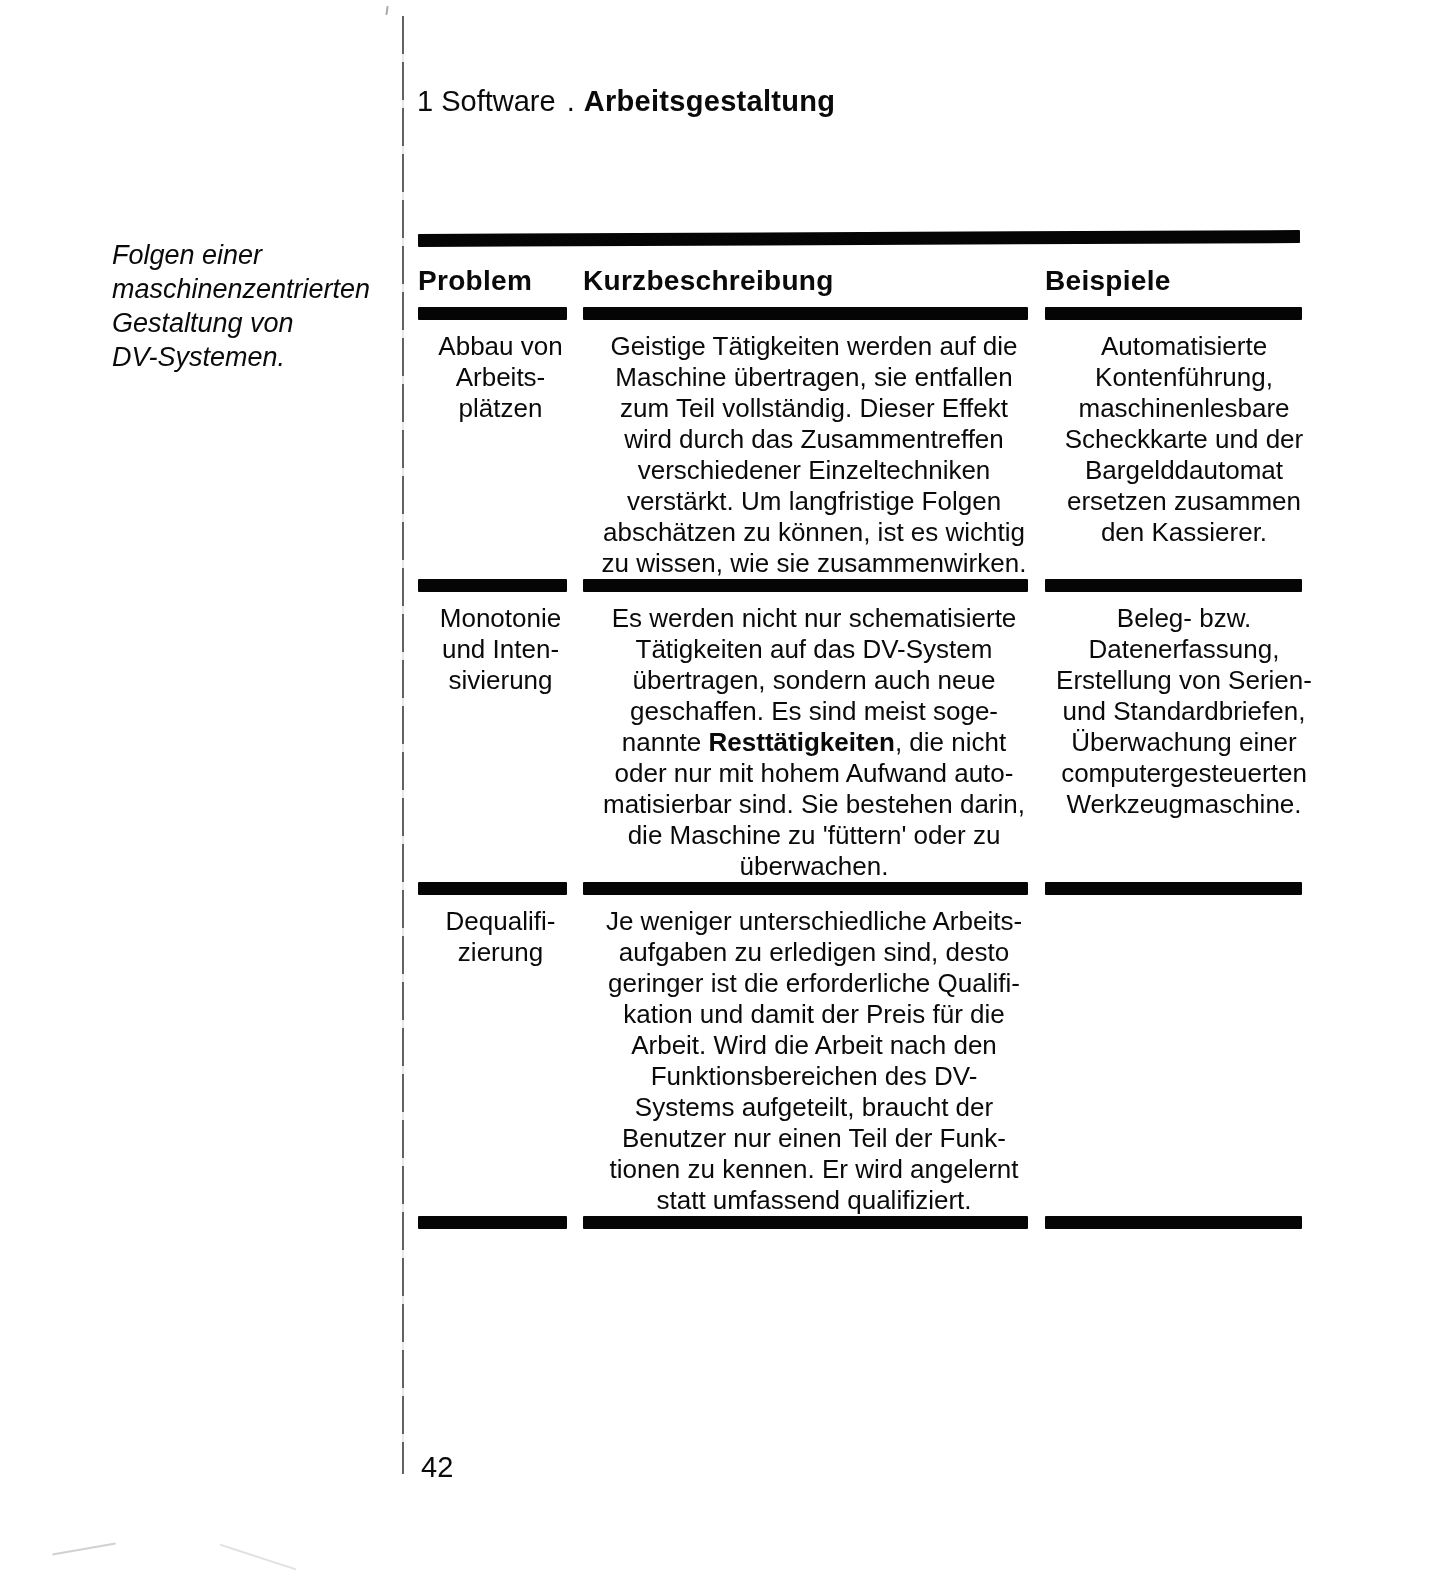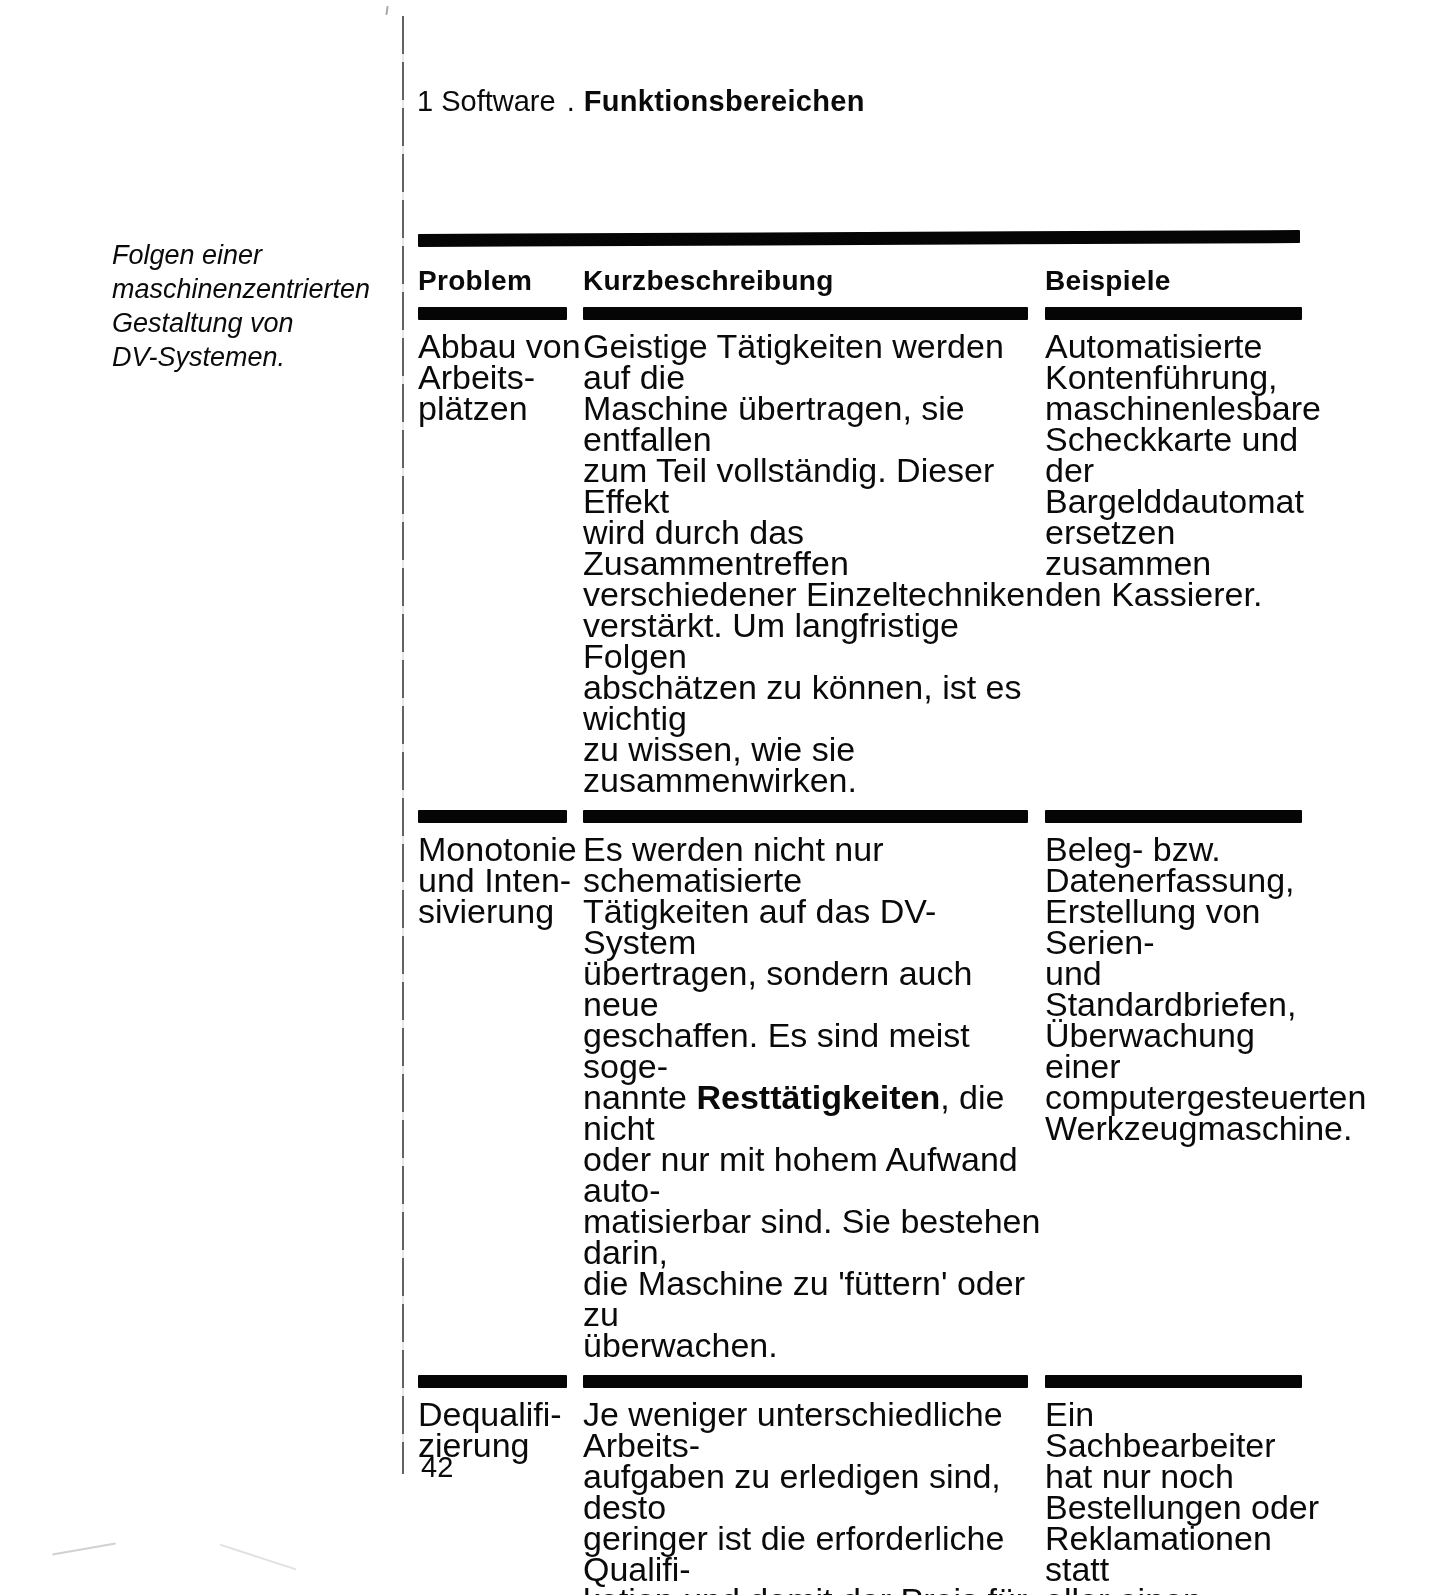--- a/index.html
+++ b/index.html
@@ -94,24 +94,24 @@
     height: 13px;
     background: #050505;
     border-radius: 1px;
   }
   .bar-problem  { width: 149px; }
   .bar-kurz     { width: 445px; }
   .bar-beispiel { width: 257px; }
 
   .trow .cell {
     padding-top: 11px;
-    padding-bottom: 14px;
-    font-size: 34px;
+    font-size: 26px;
     line-height: 31px;
     white-space: pre-line;
+    text-align: center;
   }
   .bold-inline { font-weight: bold; }
 
   
   .page-number {
     position: absolute;
     left: 421px;
     top: 1451px;
     font-size: 29px;
   }
@@ -137,21 +137,21 @@
     opacity: 0.35;
     transform: rotate(18deg);
   }
 </style>
 </head>
 <body>
 
 <div class="vrule"></div>
 <div class="top-tick"></div>
 
-<div class="running-header"><span>1 Software</span><span class="sep">.</span><span class="section">Funktionsbereichen</span></div>
+<div class="running-header"><span>1 Software</span><span class="sep">.</span><span class="section">Arbeitsgestaltung</span></div>
 
 <div class="figure-caption">
   <div class="caption-text">Folgen einer
 maschinenzentrierten
 Gestaltung von
 DV-Systemen.</div>
 </div>
 
 <div class="doc-table">
 
@@ -248,27 +248,20 @@
       <div class="cell">Je weniger unterschiedliche Arbeits-
 aufgaben zu erledigen sind, desto
 geringer ist die erforderliche Qualifi-
 kation und damit der Preis für die
 Arbeit. Wird die Arbeit nach den
 Funktionsbereichen des DV-
 Systems aufgeteilt, braucht der
 Benutzer nur einen Teil der Funk-
 tionen zu kennen. Er wird angelernt
 statt umfassend qualifiziert.</div>
-      <div class="cell">Ein Sachbearbeiter
-hat nur noch
-Bestellungen oder
-Reklamationen statt
-aller einen Kunden
-betreffenden Auf-
-gaben zu erledigen.</div>
     </div>
 
   <div class="grid-row rule-row" style="margin-top:0;">
     <div>
         <div class="bar bar-problem"></div>
       </div>
     <div>
         <div class="bar bar-kurz"></div>
       </div>
     <div>

